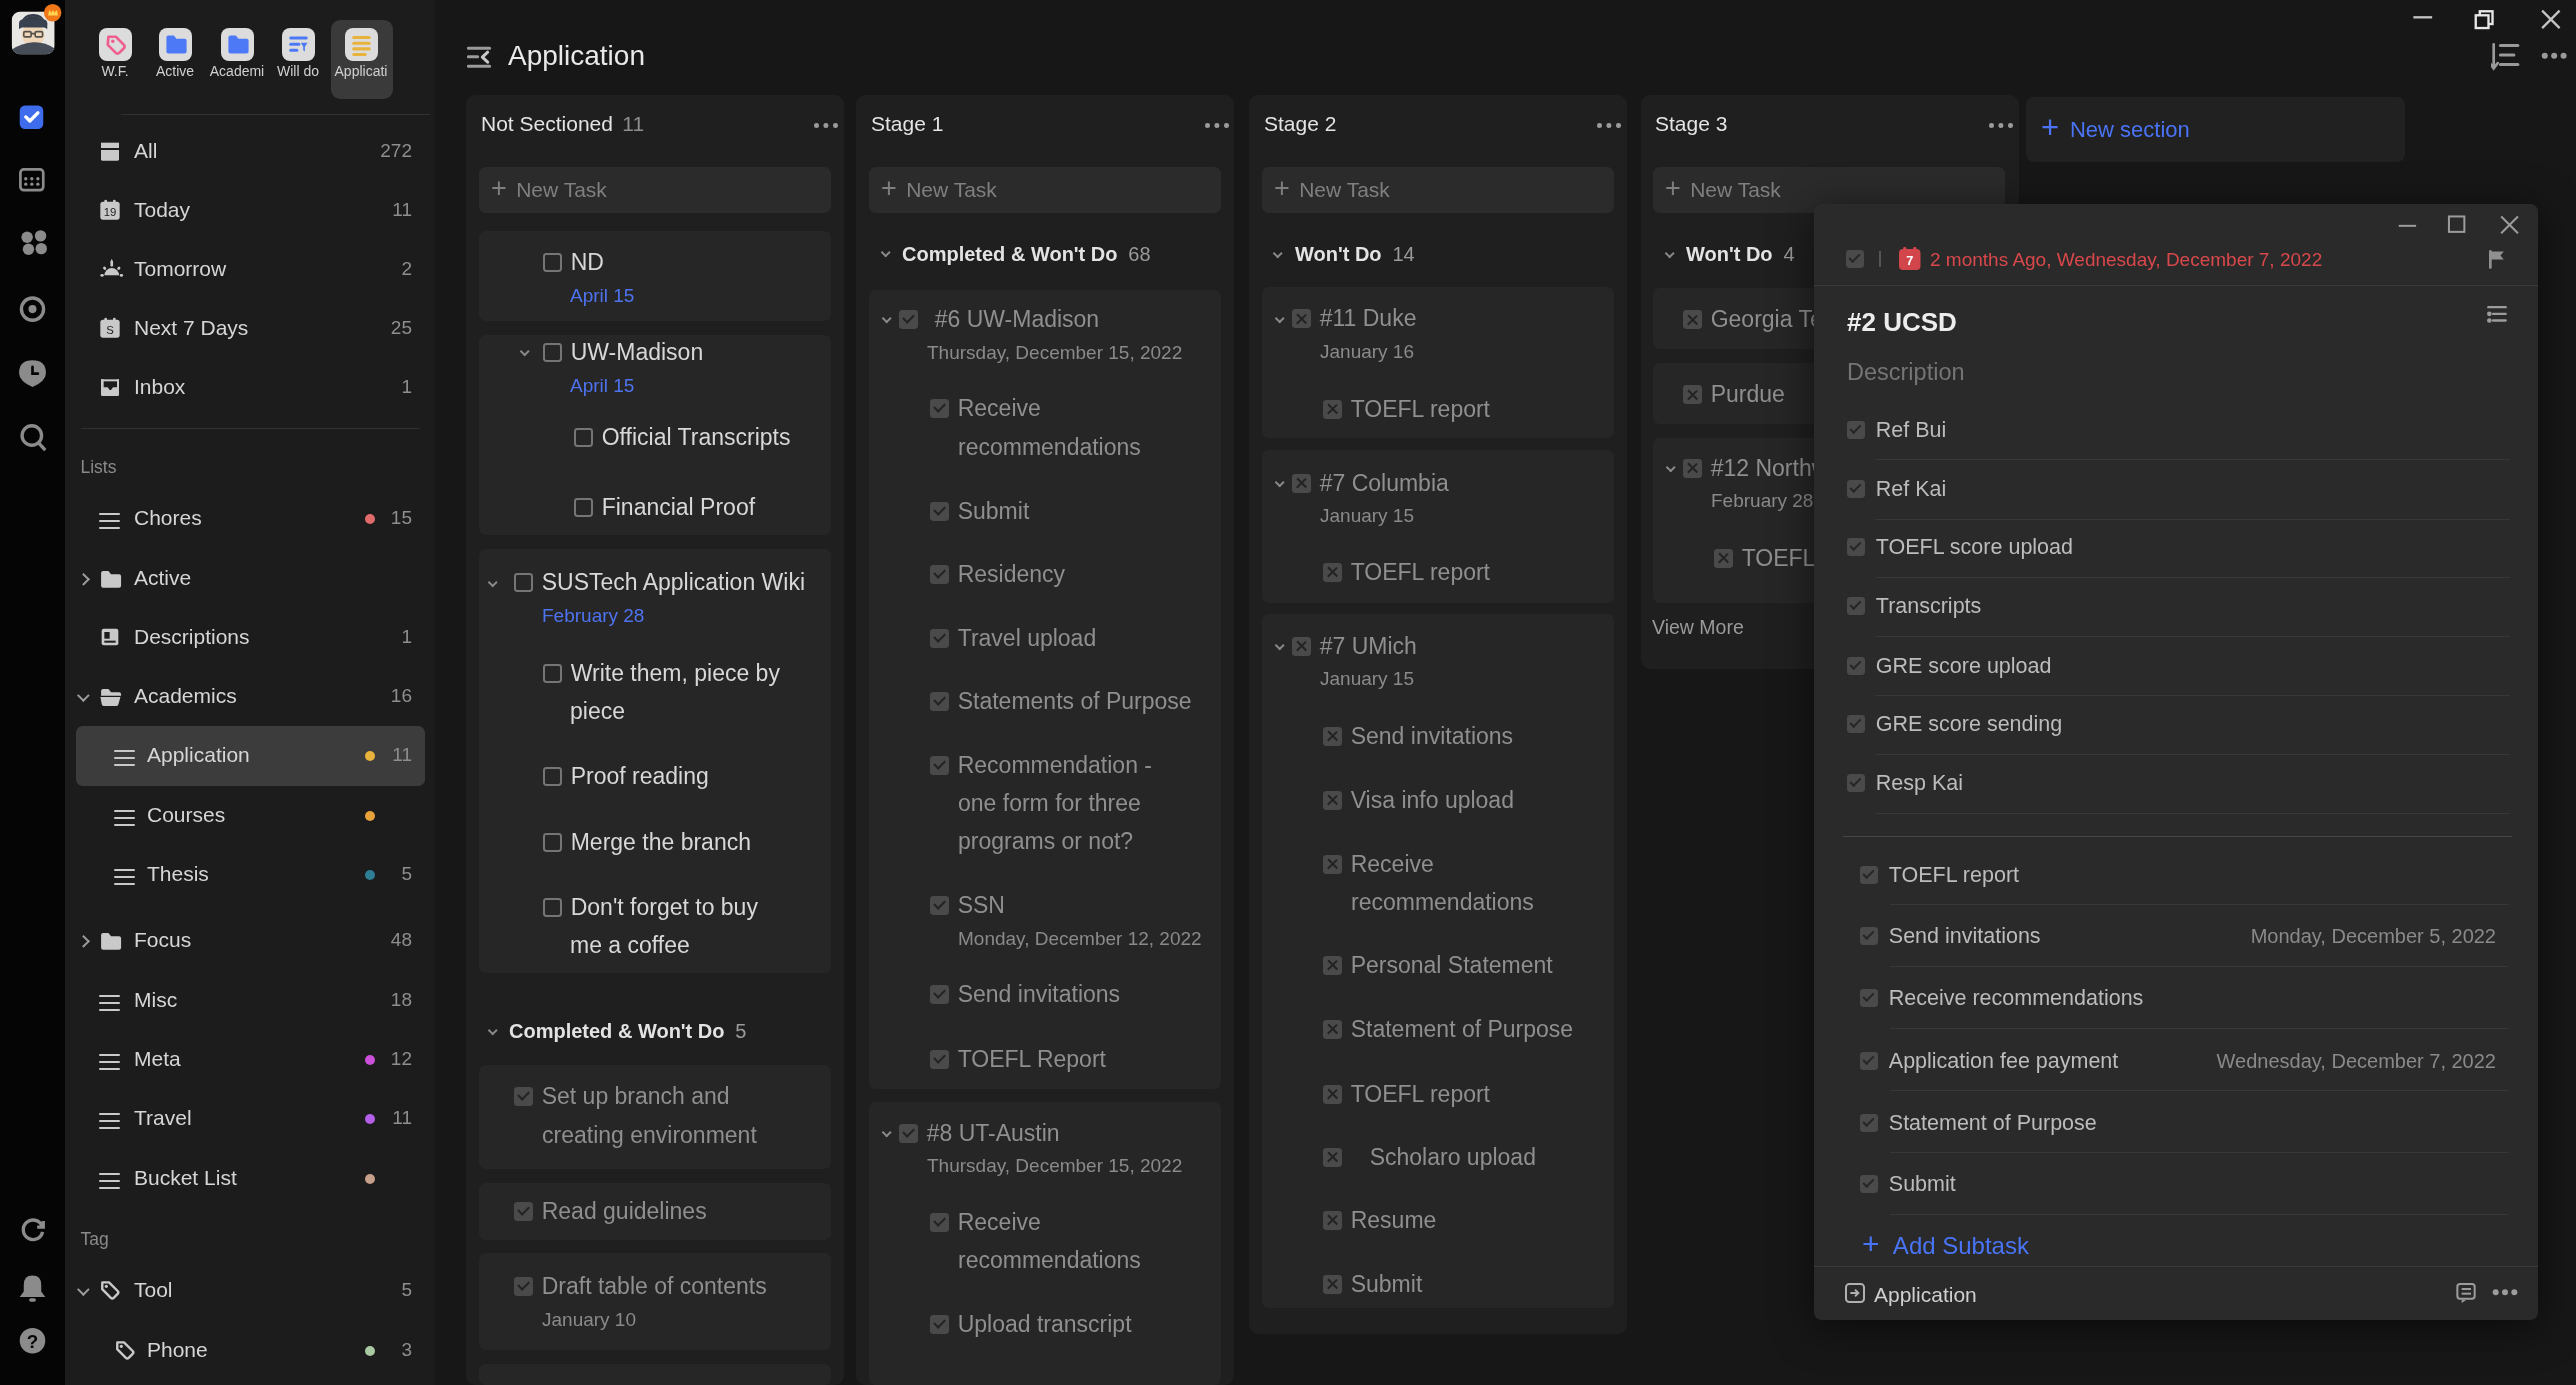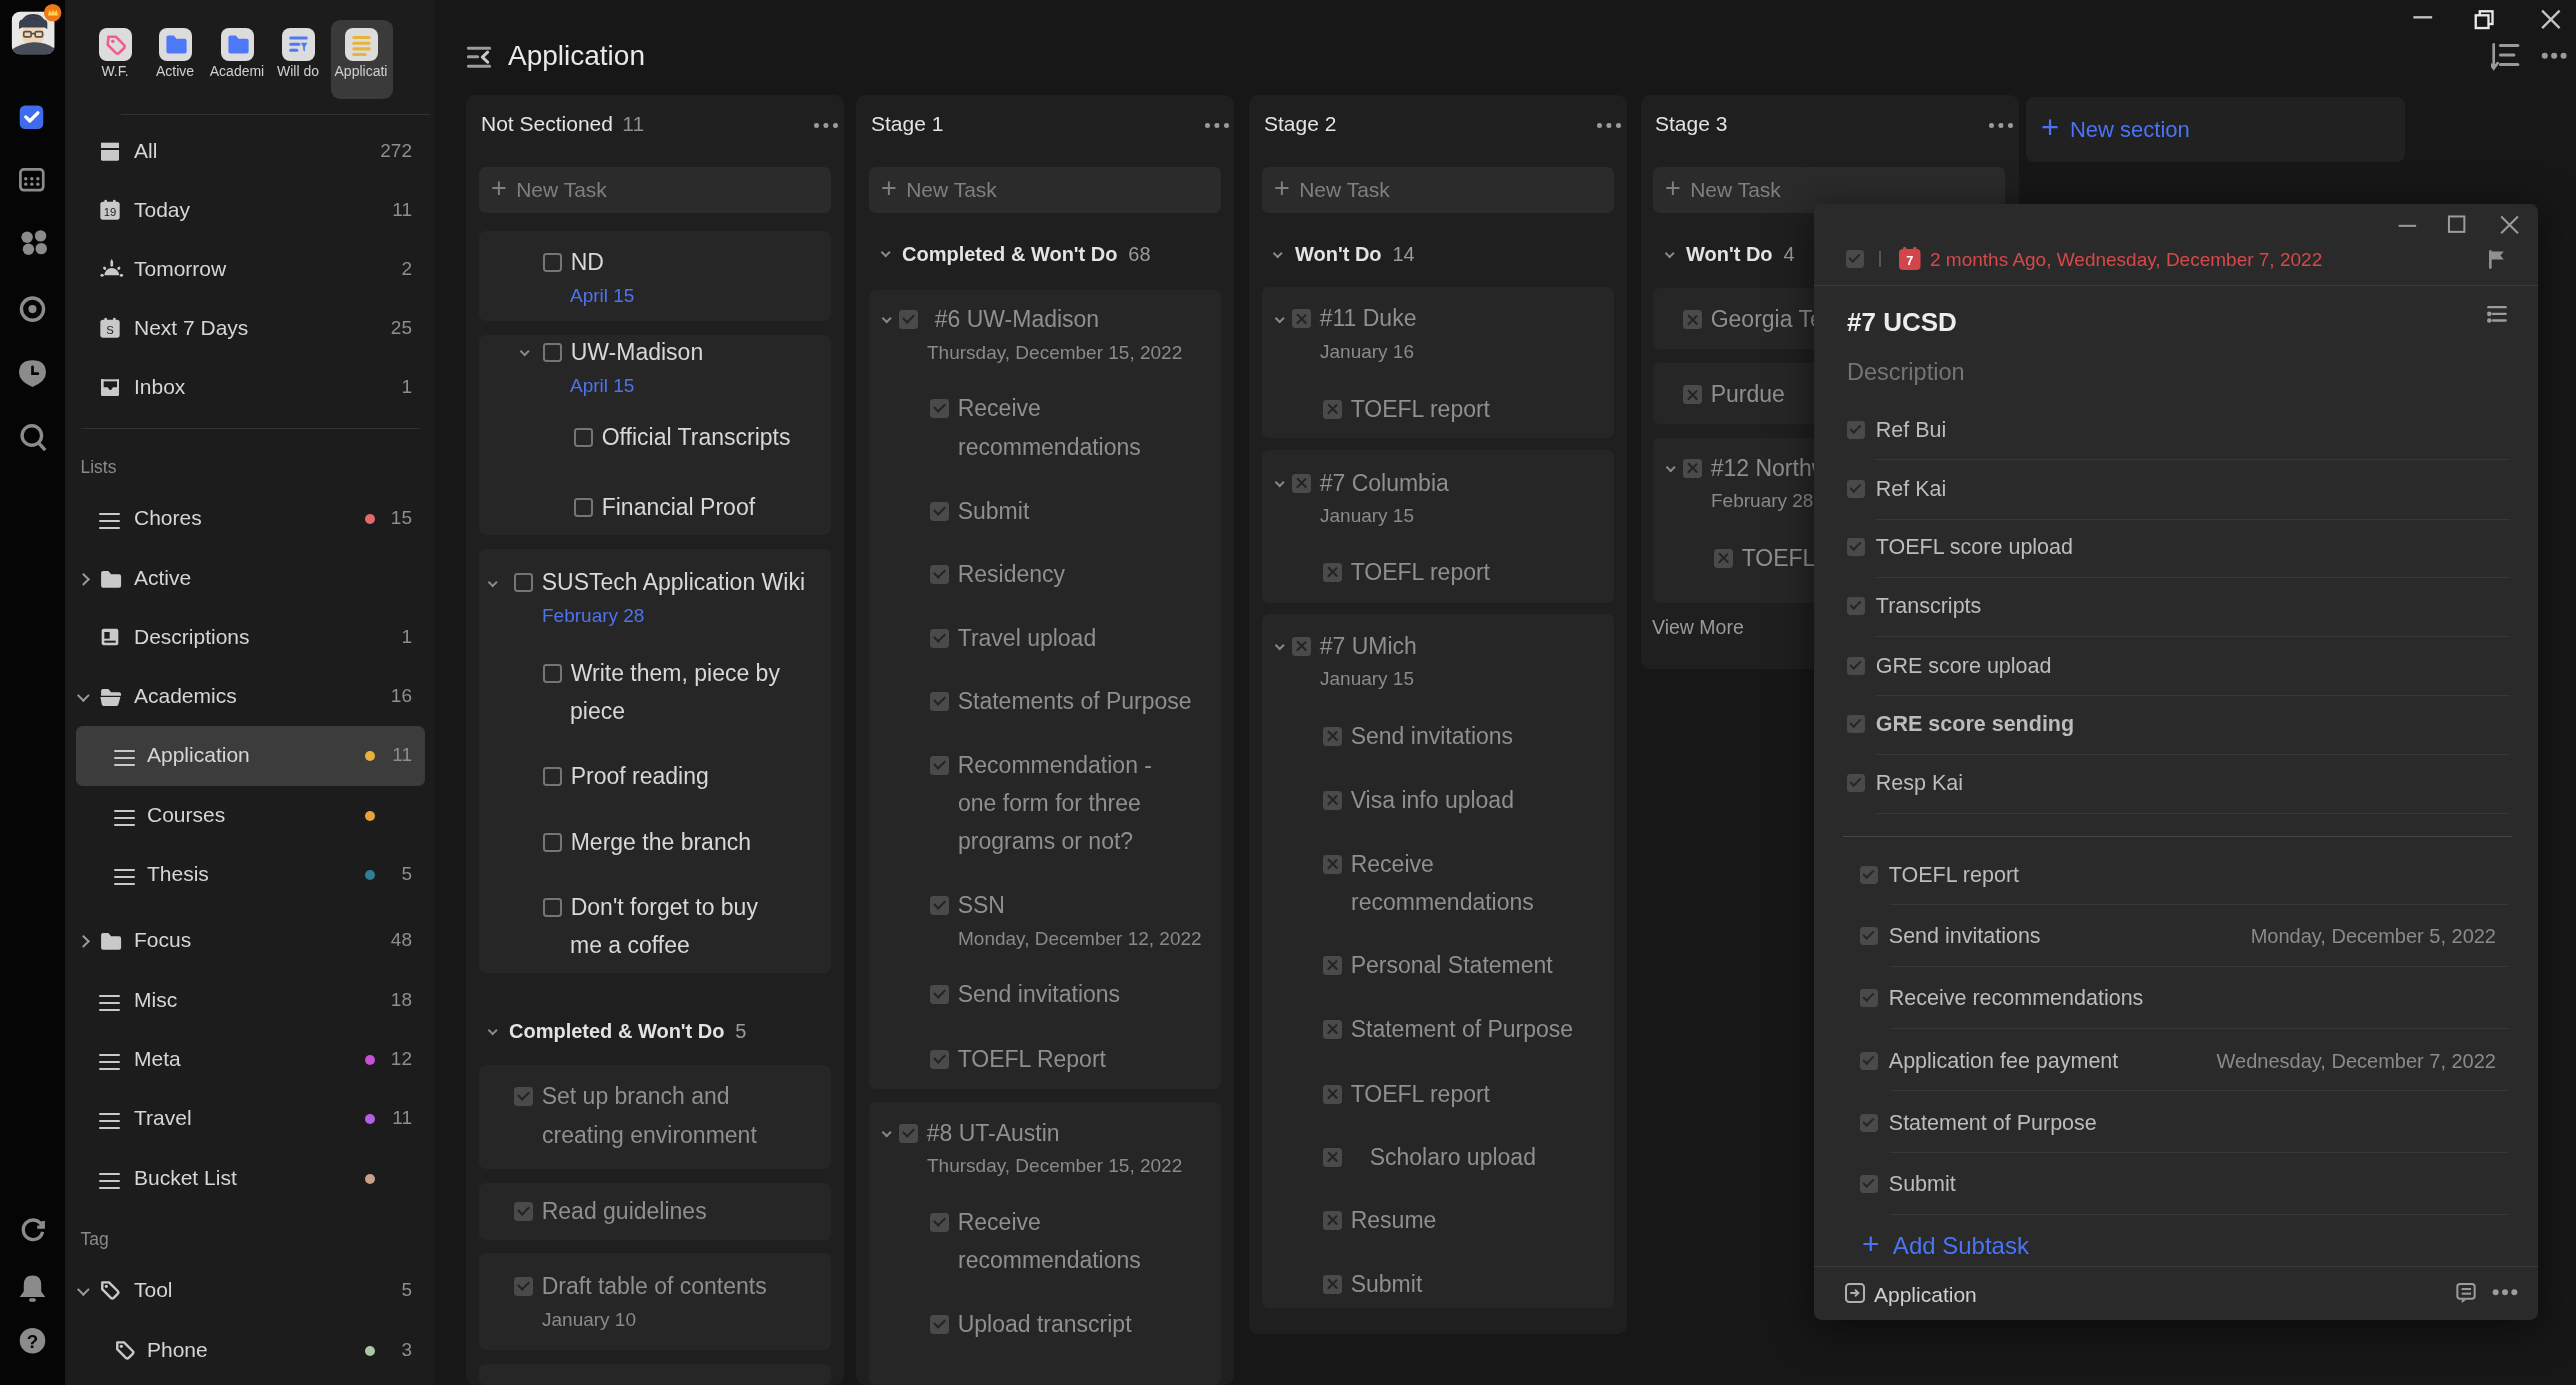--- a/index.html
+++ b/index.html
@@ -696,21 +696,21 @@
 <rect x="6" y="0" width="5" height="8" rx="2" fill="#d2454a"></rect>
         <rect x="21" y="0" width="5" height="8" rx="2" fill="#d2454a"></rect>
 <text x="16" y="26" font-size="19" font-weight="bold" text-anchor="middle" fill="#fff" font-family="Liberation Sans">7</text>
 </svg>
 <div class="abs" style="left:116px;top:45px;font-size:19px;color:#d8484b;">2 months Ago, Wednesday, December 7, 2022</div>
 <svg class="abs" style="left:675px;top:46px;" width="17.5" height="19" viewBox="0 0 26 28">
 <path d="M2 2 h20 l-5 6 l5 6 h-20 z" fill="#909090"></path>
         <rect x="0" y="0" width="4" height="28" rx="2" fill="#909090"></rect>
 </svg>
 <div class="hr" style="left:0;top:81px;width:724px;"></div>
-<div class="abs" style="left:33px;top:103px;font-size:26px;font-weight:bold;color:#ededed;">#7 UCSD</div>
+<div class="abs" style="left:33px;top:103px;font-size:26px;font-weight:bold;color:#ededed;">#2 UCSD</div>
 <svg class="abs" style="left:673px;top:101px;" width="20" height="19" viewBox="0 0 30 28">
 <g stroke="#9c9c9c" stroke-width="3.5" stroke-linecap="round">
           <line x1="2" y1="3" x2="28" y2="3"></line>
           <line x1="9" y1="13" x2="28" y2="13"></line>
           <line x1="9" y1="23" x2="28" y2="23"></line>
         </g>
 <circle cx="3.5" cy="13" r="3.5" fill="#9c9c9c"></circle>
         <circle cx="3.5" cy="23" r="3.5" fill="#9c9c9c"></circle>
 </svg>
 <div class="abs" style="left:33px;top:155px;font-size:23.5px;color:#757575;">Description</div>
@@ -732,21 +732,21 @@
 <div class="drow" style="left:33px;top:382px;">
         <b class="dcb"></b>
         <span class="t">Transcripts</span>
       </div>
 <div class="hr" style="left:62px;top:432px;width:634px;background:#383838;"></div>
 <div class="drow" style="left:33px;top:442px;">
         <b class="dcb"></b>
         <span class="t">GRE score upload</span>
       </div>
 <div class="hr" style="left:62px;top:491px;width:634px;background:#383838;"></div>
-<div class="drow" style="left:33px;top:500px;font-weight:bold;">
+<div class="drow" style="left:33px;top:500px;">
         <b class="dcb"></b>
         <span class="t">GRE score sending</span>
       </div>
 <div class="hr" style="left:62px;top:550px;width:634px;background:#383838;"></div>
 <div class="drow" style="left:33px;top:559px;">
         <b class="dcb"></b>
         <span class="t">Resp Kai</span>
       </div>
 <div class="hr" style="left:62px;top:609px;width:634px;background:#383838;"></div>
 <div class="hr" style="left:29px;top:632px;width:669px;background:#474747;"></div>

